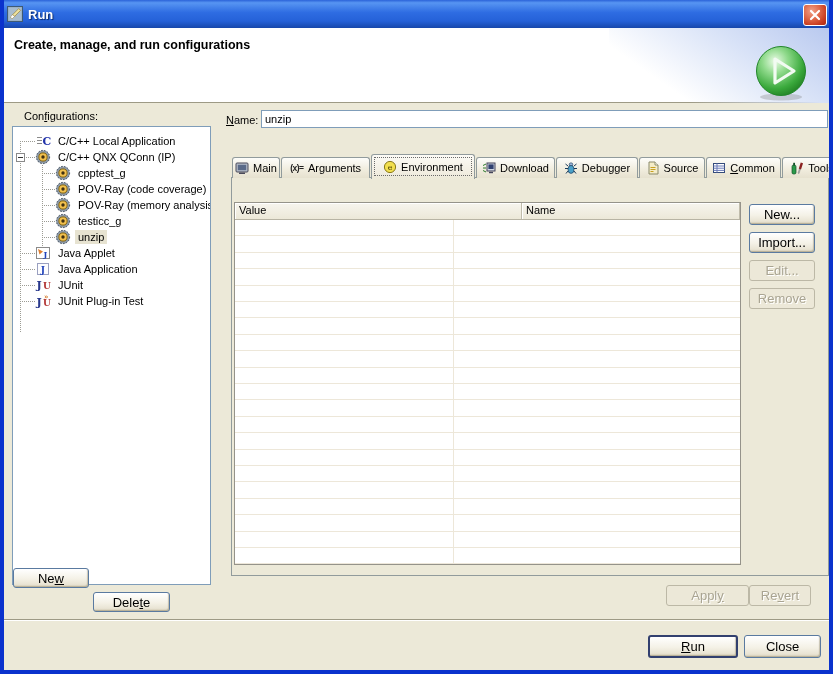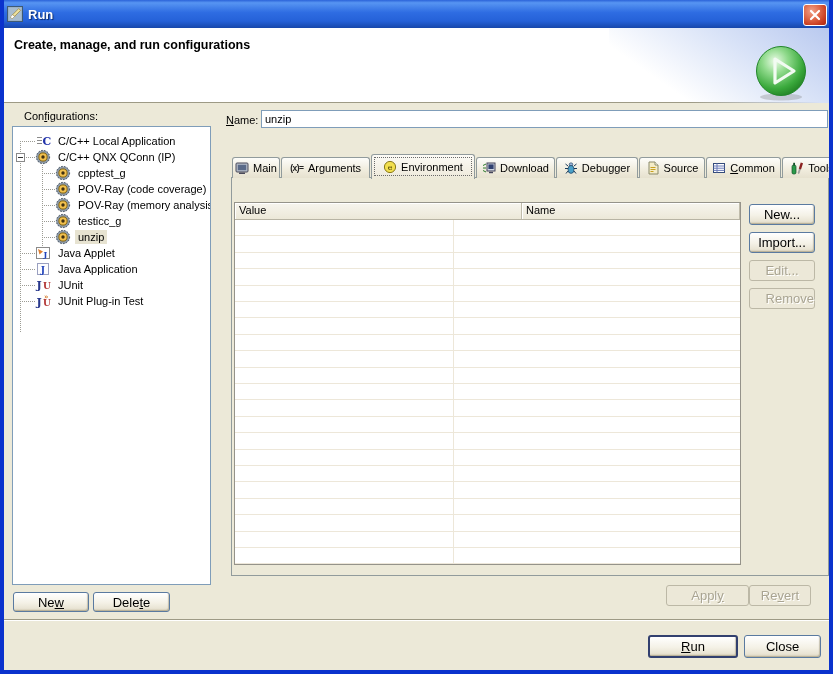--- a/index.html
+++ b/index.html
@@ -250,21 +250,21 @@
               <text x="8" y="13" font-size="9" font-weight="bold" fill="#b03030">U</text>
               <text x="9" y="6" font-size="7" font-weight="bold" fill="#d06a10">»</text>
             </svg>
           </span>
         <span class="tlabel">JUnit Plug-in Test</span>
       </div>
 
     </div>
   </div>
 
-  <div class="btn" style="left:9px;top:592px;width:76px;height:20px;">
+  <div class="btn" style="left:9px;top:568px;width:76px;height:20px;">
       <span><span>Ne</span><span class="mn">w</span><span></span></span>
     </div>
   <div class="btn" style="left:89px;top:592px;width:77px;height:20px;">
       <span><span>Dele</span><span class="mn">t</span><span>e</span></span>
     </div>
 
   <div class="lbl" style="left:222px;top:114px;"><span></span><span class="mn">N</span><span>ame:</span></div>
   <input class="name-input" type="text" value="unzip" style="">
 
   <div class="pane"></div>
@@ -360,21 +360,21 @@
 
   <div class="btn" style="left:745px;top:204px;width:66px;height:21px;">
       <span>New...</span>
     </div>
   <div class="btn" style="left:745px;top:232px;width:66px;height:21px;">
       <span>Import...</span>
     </div>
   <div class="btn disabled" style="left:745px;top:260px;width:66px;height:21px;">
       <span>Edit...</span>
     </div>
-  <div class="btn disabled" style="left:745px;top:288px;width:66px;height:21px;justify-content:flex-end;">
+  <div class="btn disabled" style="left:745px;top:288px;width:66px;height:21px;">
       <span>Remove</span>
     </div>
 
   <div class="btn disabled" style="left:662px;top:585px;width:83px;height:21px;">
       <span><span>Appl</span><span class="mn">y</span><span></span></span>
     </div>
   <div class="btn disabled" style="left:745px;top:585px;width:62px;height:21px;">
       <span><span>Re</span><span class="mn">v</span><span>ert</span></span>
     </div>
 

